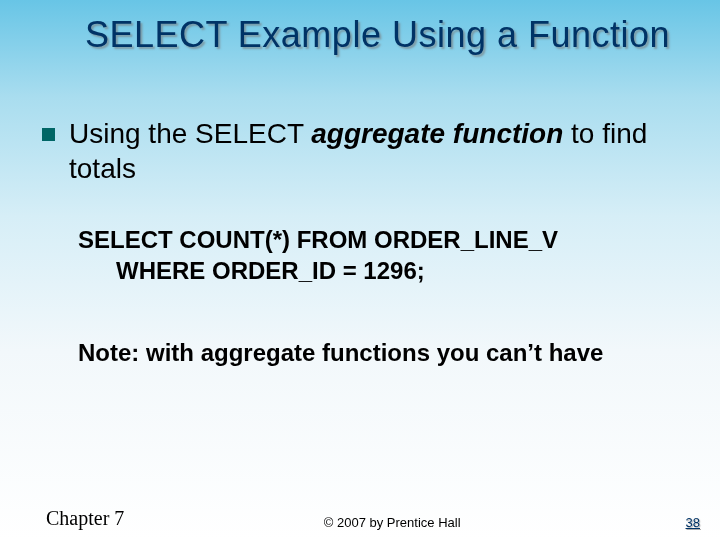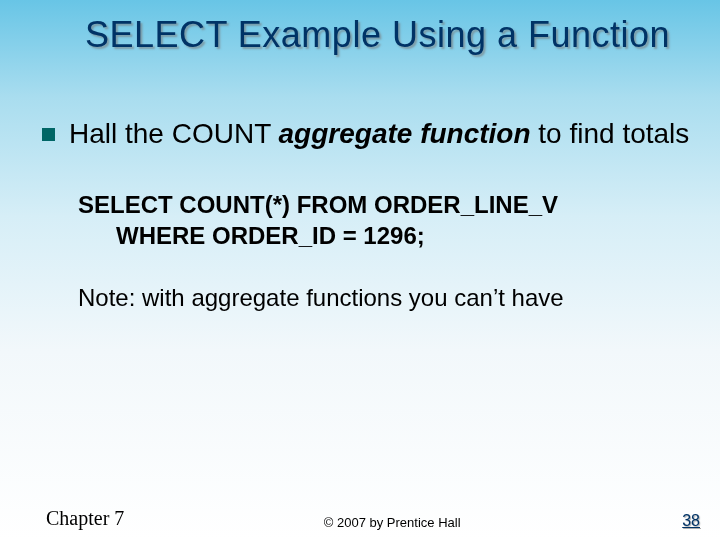--- a/index.html
+++ b/index.html
@@ -44,23 +44,23 @@
   .code-block {
     font-size: 24px;
     font-weight: bold;
     color: #000;
     margin: 38px 0 4px 36px;
     line-height: 1.3;
   }
   .code-indent { padding-left: 38px; }
   .note-block {
     font-size: 24px;
-    font-weight: normal;
+    font-weight: bold;
     color: #000;
-    margin: 32px 0 0 36px;
+    margin: 52px 0 0 36px;
     line-height: 1.25;
     padding-right: 10px;
   }
   .note-indent { padding-left: 38px; }
   .footer {
     position: absolute;
     bottom: 10px;
     left: 0;
     width: 100%;
     display: flex;
@@ -74,39 +74,39 @@
     font-size: 20px;
     color: #000;
   }
   .copyright {
     font-size: 13px;
     color: #000;
     text-align: center;
     flex: 1;
   }
   .pagenum {
-    font-size: 16px;
+    font-size: 13px;
     color: #003366;
     text-shadow: 1px 1px 1px rgba(120,120,120,0.6);
     min-width: 40px;
     text-align: right;
     text-decoration: underline;
   }
 </style>
 </head>
 <body>
 
 <h1 class="title">SELECT Example Using a Function</h1>
 
 <div class="body-area">
 
   <div class="bullet-row">
     <div class="bullet"></div>
     <div class="main-text">
-      <span>Hall the COUNT </span><span class="bold ital">aggregate function</span><span> to find totals</span>
+      <span>Using the SELECT </span><span class="bold ital">aggregate function</span><span> to find totals</span>
     </div>
   </div>
 
   <div class="code-block">
     <div>SELECT COUNT(*) FROM ORDER_LINE_V</div>
     <div class="code-indent">WHERE ORDER_ID = 1296;</div>
   </div>
 
   <div class="note-block">
     <div>Note: with aggregate functions you can’t have</div>

